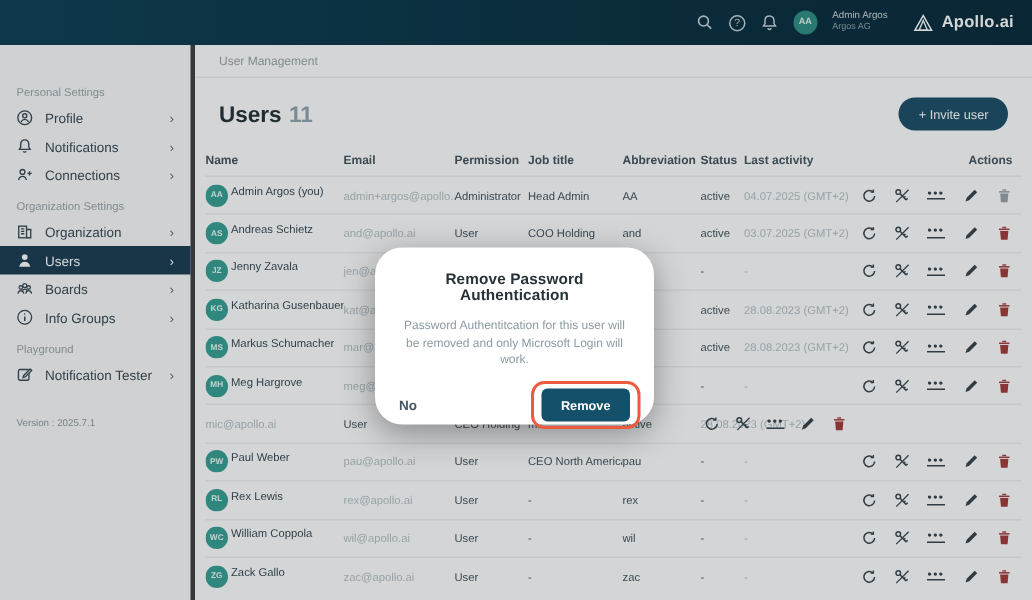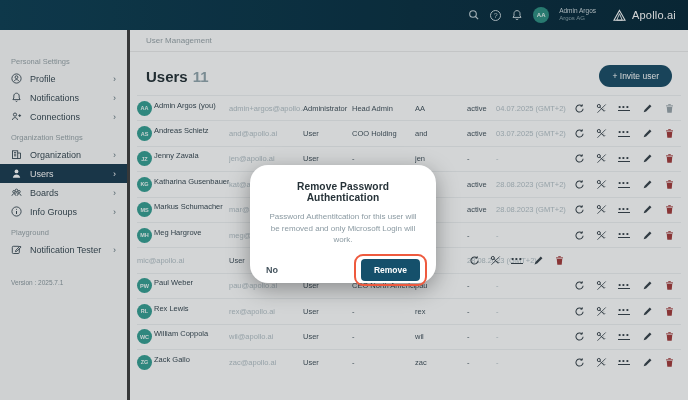--- a/index.html
+++ b/index.html
@@ -15,21 +15,21 @@
   .top-right { margin-left:auto; display:flex; align-items:center; gap:10px; }
   .tb-icon { width:12px; height:12px; color:#c9d6dc; display:flex; align-items:center; justify-content:center; }
   .help-badge { width:11px; height:11px; border:1px solid #c9d6dc; border-radius:50%; color:#c9d6dc;
     font-size:7px; display:flex; align-items:center; justify-content:center; }
   .tb-avatar { width:16px; height:16px; border-radius:50%; background:#2f9183; color:#e8f4f1;
     font-size:6px; font-weight:bold; display:flex; align-items:center; justify-content:center; }
   .tb-user { display:flex; flex-direction:column; line-height:1.25; }
   .tb-user .u-name { color:#cfdade; font-size:6.5px; }
   .tb-user .u-org { color:#8fa6ad; font-size:6px; }
   .brand { display:flex; align-items:center; gap:5px; margin-left:6px; }
-  .brand-text { color:#fff; font-size:11px; font-weight:normal; letter-spacing:.2px; }
+  .brand-text { color:#fff; font-size:11px; font-weight:bold; letter-spacing:.2px; }
 
   
   .sidebar { position:absolute; top:30px; left:0; width:130px; height:370px; background:#fbfbfb;
     border-right:3px solid #404040; padding-top:20px; z-index:1; }
   .s-header { font-size:7.5px; color:#9aa5aa; padding:7px 11px 3px; }
   .s-item { display:flex; align-items:center; gap:8px; padding:0 11px; height:19px;
     font-size:9px; color:#3a4a54; cursor:pointer; }
   .s-item .s-icon { width:11px; height:11px; color:#3a4a54; flex:0 0 11px; display:flex; }
   .s-item .chev { margin-left:auto; color:#5d7079; font-size:9px; }
   .s-item.selected { background:#1d3d52; color:#fff; }
@@ -231,20 +231,30 @@
     </div>
 
   <div class="main">
     <div class="crumbbar">User Management</div>
     <div class="titlebar">
       <span class="page-title">Users</span>
       <span class="page-count">11</span>
       <button class="invite-btn">+ Invite user</button>
     </div>
     <div class="table">
+      <div class="grid thead">
+        <span>Name</span>
+        <span>Email</span>
+        <span>Permission</span>
+        <span>Job title</span>
+        <span>Abbreviation</span>
+        <span>Status</span>
+        <span>Last activity</span>
+        <span class="h-actions">Actions</span>
+      </div>
       <div id="tbody">
           <div class="grid trow">
     <span class="c-name">
       <span class="row-avatar">AA</span>
       <span>Admin Argos (you)</span>
     </span>
     <span class="c-email">admin+argos@apollo.ai</span>
     <span class="c-perm">Administrator</span>
     <span class="c-job">Head Admin</span>
     <span class="c-abbr">AA</span>

